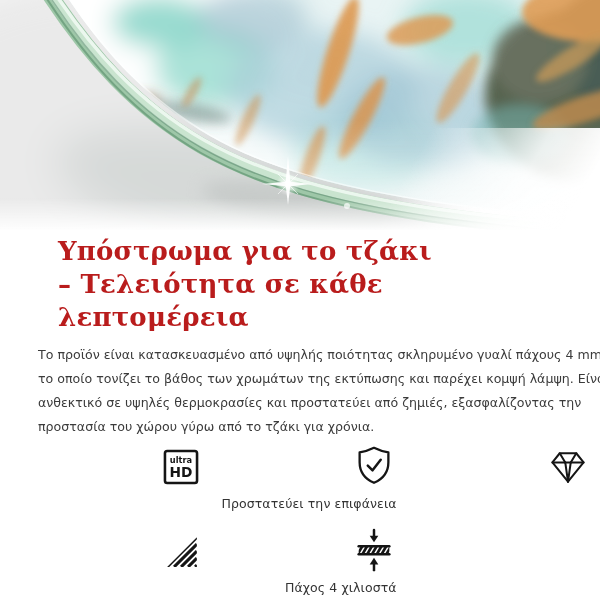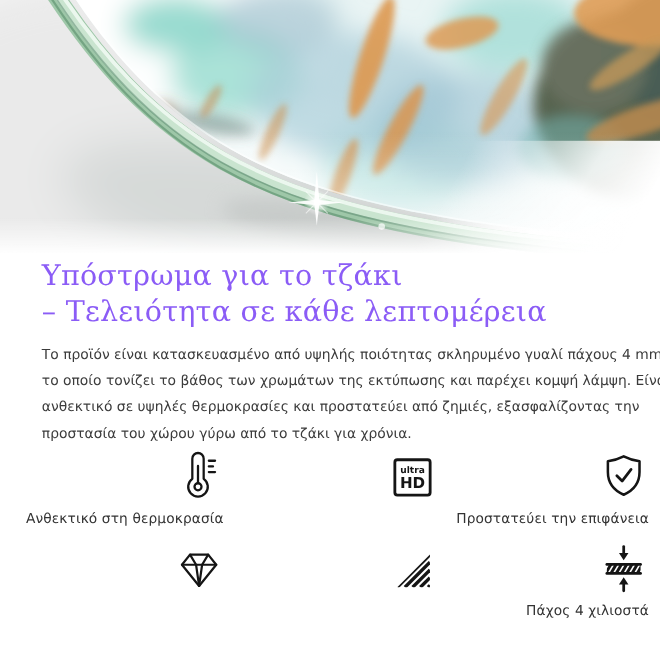--- a/index.html
+++ b/index.html
@@ -2,23 +2,23 @@
 <html><head>
 <meta charset="utf-8">
 <style>
   html,body{margin:0;padding:0}
   body{
     width:600px;height:600px;overflow:hidden;background:#ffffff;
     font-family:"DejaVu Sans","Liberation Sans",sans-serif;color:#3b3b3b;
   }
   .hero{display:block}
   .page-title{
-    margin:5px 38px 0;
+    margin:5px 58px 0;
     font-family:"DejaVu Serif","Liberation Serif",serif;
-    font-weight:400;font-size:26px;line-height:33px;color:#8b5cf6;letter-spacing:.2px;
+    font-weight:700;font-size:26px;line-height:33px;color:#b91c1c;letter-spacing:.2px;
   }
   .page-title span{display:block}
   .description{margin:9px 0 0 38px;font-size:12.6px;line-height:24px;color:#3b3b3b}
   .description .line{white-space:nowrap}
   .features{
     display:grid;grid-template-columns:repeat(3,1fr);
     row-gap:12px;margin:0 10px 0;
   }
   .feature{display:flex;flex-direction:column;align-items:flex-end}
   .icon-box{height:50px;display:flex;align-items:flex-end;justify-content:center}
@@ -144,33 +144,20 @@
 
 <div class="description">
   <div class="line">Το προϊόν είναι κατασκευασμένο από υψηλής ποιότητας σκληρυμένο γυαλί πάχους 4 mm,</div>
   <div class="line">το οποίο τονίζει το βάθος των χρωμάτων της εκτύπωσης και παρέχει κομψή λάμψη. Είναι</div>
   <div class="line">ανθεκτικό σε υψηλές θερμοκρασίες και προστατεύει από ζημιές, εξασφαλίζοντας την</div>
   <div class="line">προστασία του χώρου γύρω από το τζάκι για χρόνια.</div>
 </div>
 
 <div class="features">
 
-  <div class="feature">
-    <div class="icon-box">
-      <svg class="icon" width="46" height="48" viewBox="0 0 49 48">
-        <path d="M19,8 a5.5,5.5 0 0 1 11,0 V27.5 a9.5,9.5 0 1 1 -11,0 Z"></path>
-        <line x1="24.5" y1="15" x2="24.5" y2="31.5"></line>
-        <circle cx="24.5" cy="35.2" r="3.4"></circle>
-        <line x1="35" y1="10" x2="41" y2="10"></line>
-        <line x1="35" y1="15.5" x2="39" y2="15.5"></line>
-        <line x1="35" y1="21" x2="41" y2="21"></line>
-      </svg>
-    </div>
-    <div class="feature-label">Ανθεκτικό στη θερμοκρασία</div>
-  </div>
 
   <div class="feature">
     <div class="icon-box">
       <svg class="icon" width="44" height="44" viewBox="0 0 48 48">
         <rect x="6.5" y="6.5" width="35" height="35" rx="2.5" stroke-width="2.8"></rect>
         <text x="24" y="19.5" font-size="9" text-anchor="middle">ultra</text>
         <text x="24" y="35" font-size="15" text-anchor="middle">HD</text>
       </svg>
     </div>
   </div>

